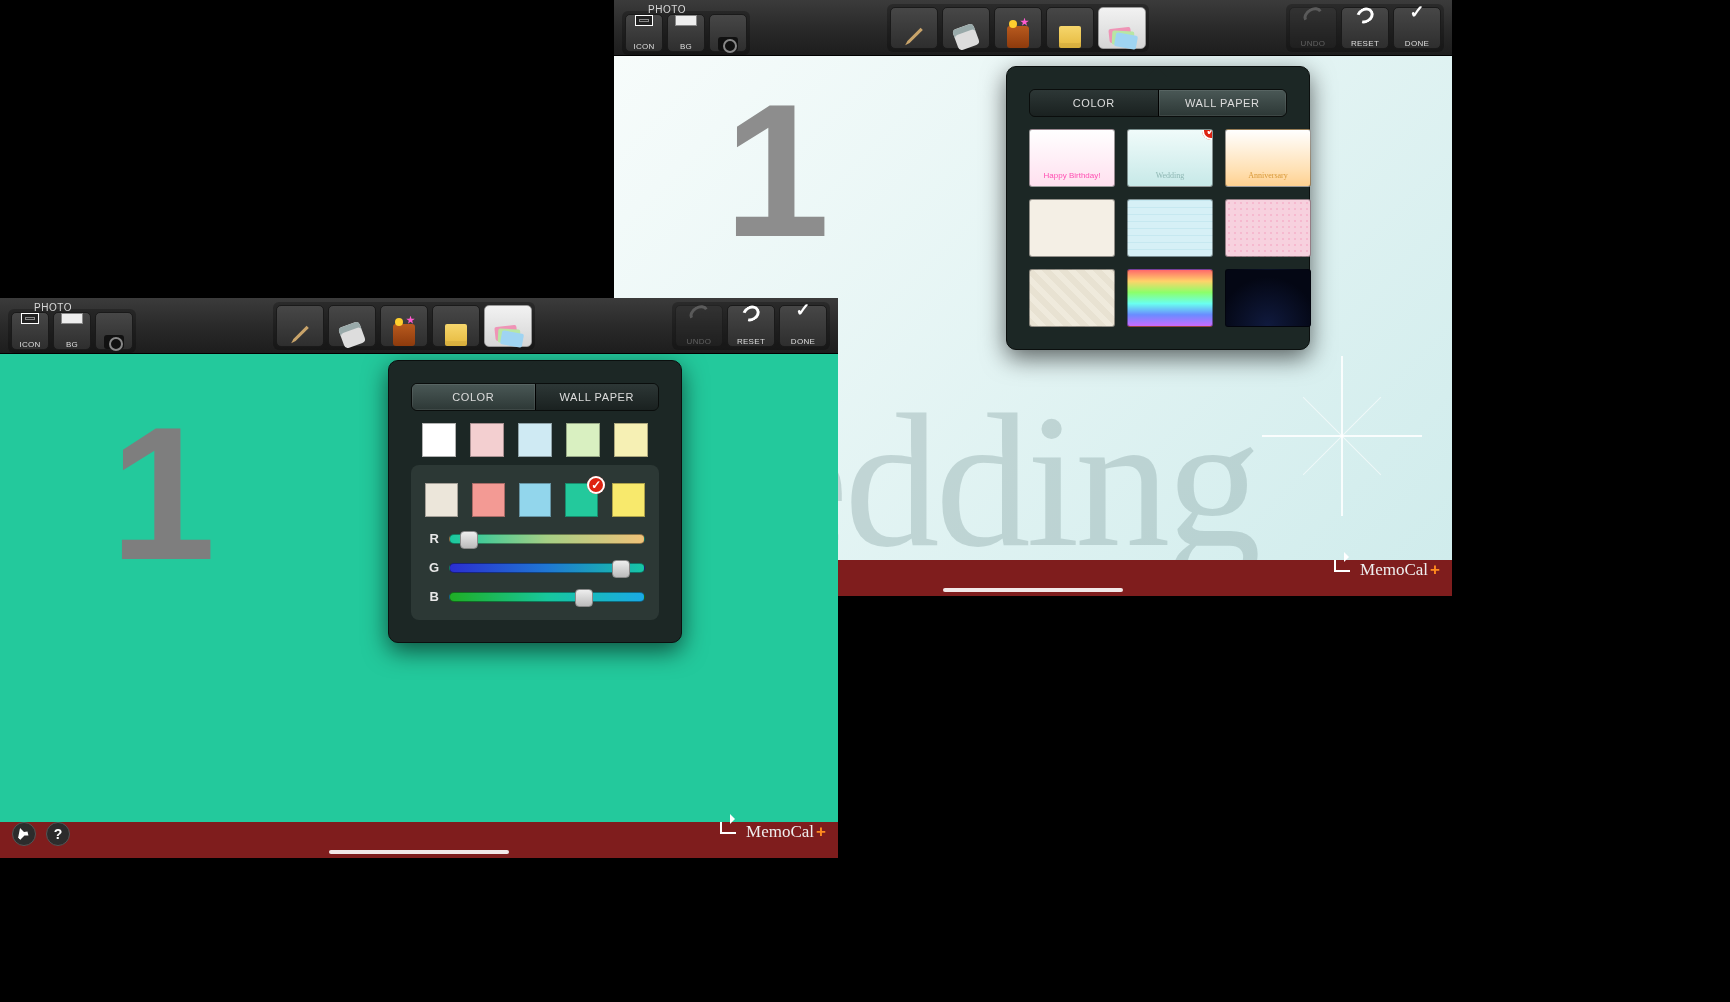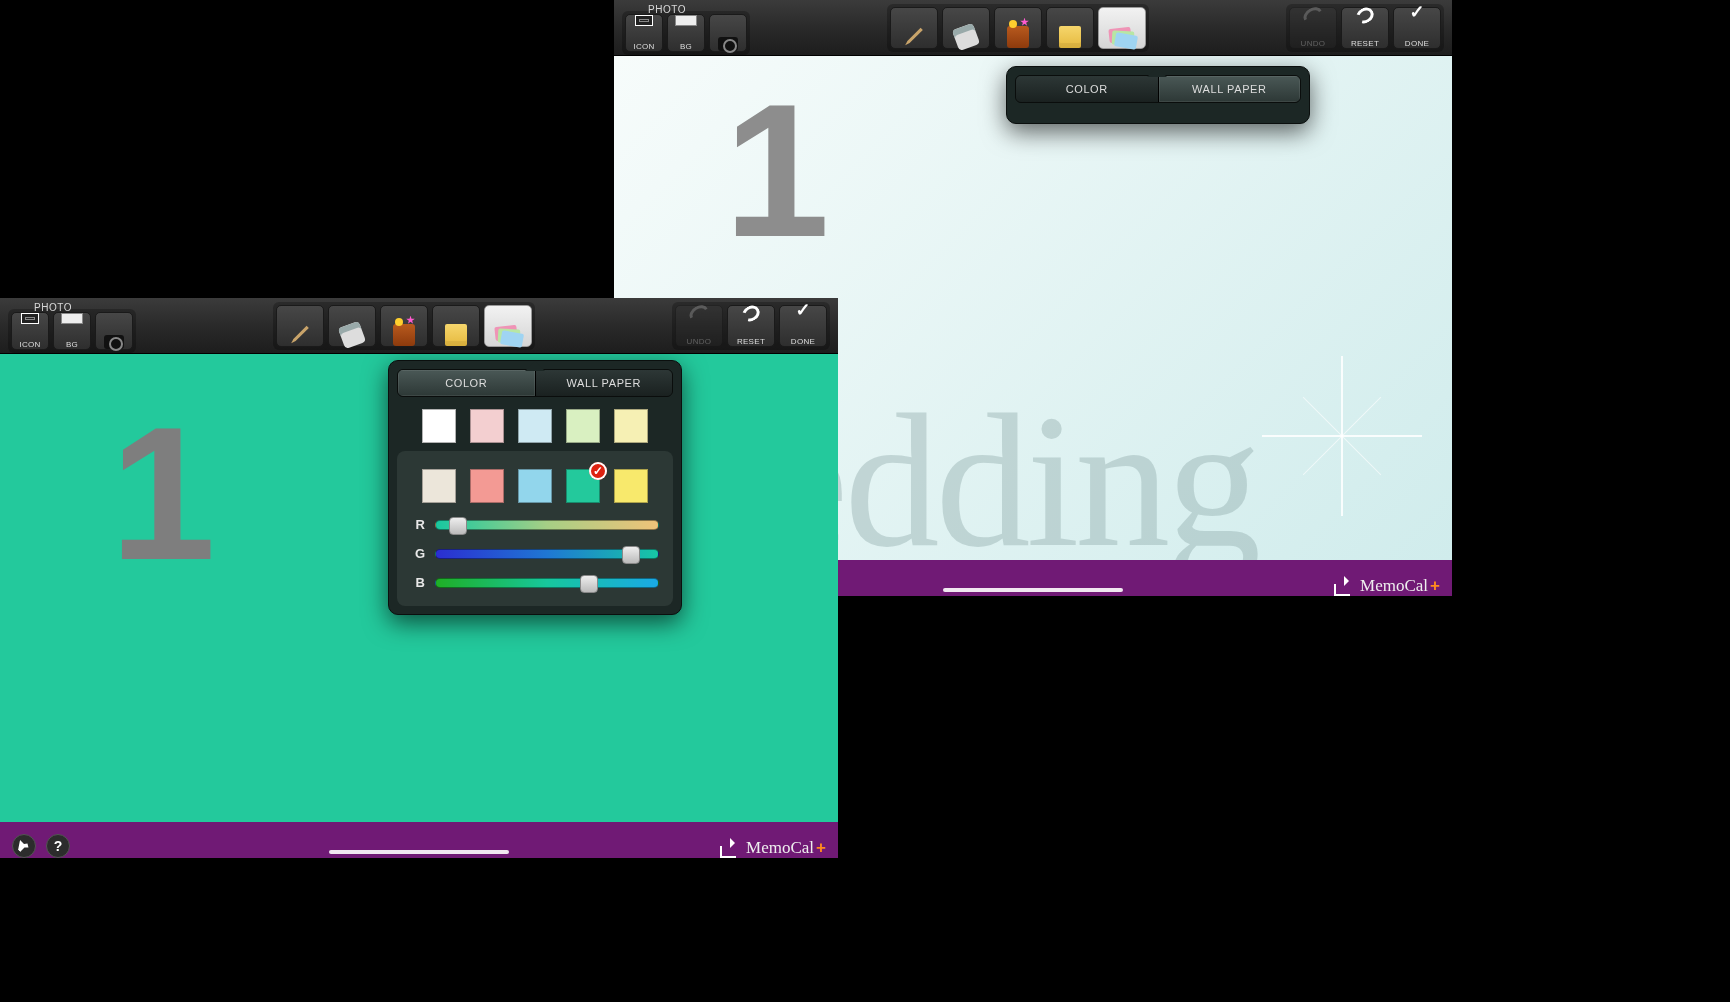--- a/index.html
+++ b/index.html
@@ -168,21 +168,21 @@
   .sparkle::after{width:2px;height:160px;}
   .sparkle .diag{
     position:absolute;left:50%;top:50%;width:110px;height:1px;background:rgba(255,255,255,.6);
     transform-origin:center;
   }
 
   
   .popover{
     position:absolute; background:#1c2725; border:1px solid #0b0f0e;
     border-radius:10px; box-shadow:0 8px 24px rgba(0,0,0,.6);
-    padding:8px;
+    padding:22px;
   }
   .popover .arrow{
     position:absolute; top:-10px; width:0;height:0;
     border:10px solid transparent;border-bottom-color:#1c2725;
   }
   .tabs{display:flex;background:#141918;border:1px solid #0a0d0c;border-radius:6px;overflow:hidden;margin-bottom:12px}
   .tab{flex:1;padding:7px 0;text-align:center;font-size:11px;letter-spacing:.6px;color:#ddd;cursor:pointer;
        background:linear-gradient(#2d3736,#1a2120);}
   .tab.active{background:linear-gradient(#4a5856,#2d3836);box-shadow:inset 0 0 0 1px rgba(255,255,255,.08)}
   .tab + .tab{border-left:1px solid #000}
@@ -201,21 +201,21 @@
   .slider-row .lab{width:14px;text-align:right;font-size:13px;color:#e8e8e8;font-weight:600}
   .slider{flex:1;height:10px;border-radius:6px;position:relative;cursor:pointer;border:1px solid rgba(0,0,0,.4)}
   .knob{position:absolute;top:-4px;width:18px;height:18px;background:linear-gradient(#eee,#bbb);border-radius:4px;border:1px solid #888;transform:translateX(-50%)}
 
   .wp-grid{display:grid;grid-template-columns:repeat(3,1fr);gap:12px}
   .wp{width:86px;height:58px;border-radius:3px;border:1px solid rgba(0,0,0,.4);cursor:pointer;position:relative;overflow:hidden;display:flex;align-items:flex-end;justify-content:center;font-size:8px;}
   .wp .cap{padding-bottom:6px;}
 
   
   .bottombar{
-    height:36px;background:#701a75;display:flex;align-items:flex-end;padding:0 12px;gap:10px;
+    height:36px;background:#7f1d1d;display:flex;align-items:flex-start;padding:0 12px;gap:10px;
   }
   .bottombar .spacer{flex:1}
   .home-ind{position:absolute;left:50%;bottom:4px;width:180px;height:4px;background:#fff;border-radius:3px;transform:translateX(-50%);opacity:.9}
   .brand{font-family:"Brush Script MT",cursive;font-size:17px;color:#eee}
   .brand .plus{color:#ff8b1f;font-weight:800;margin-left:2px;font-family:Arial}
 
   
   .pane-left{ left:0; top:298px; width:838px; height:560px; }
   .pane-left .canvas{ height:468px; }
   .pane-right{ left:614px; top:0; width:838px; height:596px; }
@@ -289,20 +289,37 @@
       <span class="diag" style="transform:translate(-50%,-50%) rotate(-45deg)"></span>
     </div>
     <div class="wedding-script">Wedding</div>
 
     <div class="popover" style="left:392px;top:10px;width:304px">
       <span class="arrow" style="left:140px"></span>
       <div class="tabs">
         <div class="tab">COLOR</div>
         <div class="tab active">WALL PAPER</div>
       </div>
+      <div class="wp-grid" id="wp-grid">
+          <div class="wp" style="background: linear-gradient(rgb(255, 255, 255), rgb(255, 224, 239));">
+            <span class="cap" style="color: rgb(255, 79, 179); font-family: inherit;">Happy Birthday!</span>
+          </div>
+          <div class="wp sel" style="background: linear-gradient(rgb(240, 251, 250), rgb(199, 233, 232));">
+            <span class="cap" style="color: rgb(143, 184, 180); font-family: &quot;Brush Script MT&quot;, cursive;">Wedding</span>
+          </div>
+          <div class="wp" style="background: linear-gradient(rgb(255, 255, 255), rgb(255, 225, 181) 70%, rgb(255, 209, 144));">
+            <span class="cap" style="color: rgb(217, 154, 58); font-family: &quot;Brush Script MT&quot;, cursive;">Anniversary</span>
+          </div>
+          <div class="wp" style="background: rgb(244, 239, 229);"></div>
+          <div class="wp" style="background: repeating-linear-gradient(0deg, rgb(214, 240, 246) 0px, rgb(214, 240, 246) 6px, rgb(198, 232, 240) 6px, rgb(198, 232, 240) 7px), repeating-linear-gradient(90deg, rgb(214, 240, 246) 0px, rgb(214, 240, 246) 6px, rgb(198, 232, 240) 6px, rgb(198, 232, 240) 7px);"></div>
+          <div class="wp" style="background: radial-gradient(rgb(246, 185, 207) 1px, rgb(247, 209, 222) 1px) 0px 0px / 6px 6px;"></div>
+          <div class="wp" style="background: repeating-linear-gradient(45deg, rgb(232, 226, 210) 0px, rgb(232, 226, 210) 6px, rgb(239, 234, 220) 6px, rgb(239, 234, 220) 12px);"></div>
+          <div class="wp" style="background: linear-gradient(rgb(255, 106, 106), rgb(255, 211, 106), rgb(140, 255, 106), rgb(106, 255, 239), rgb(106, 140, 255), rgb(201, 106, 255));"></div>
+          <div class="wp" style="background: radial-gradient(circle at 50% 100%, rgb(16, 26, 62), rgb(4, 7, 20) 70%);"></div>
+        </div>
     </div>
   </div>
 
   <div class="bottombar">
     <span class="spacer"></span>
     <span class="ico-share"></span>
     <span class="brand"><span>MemoCal</span><span class="plus">+</span></span>
     <span class="home-ind"></span>
   </div>
 </div>

